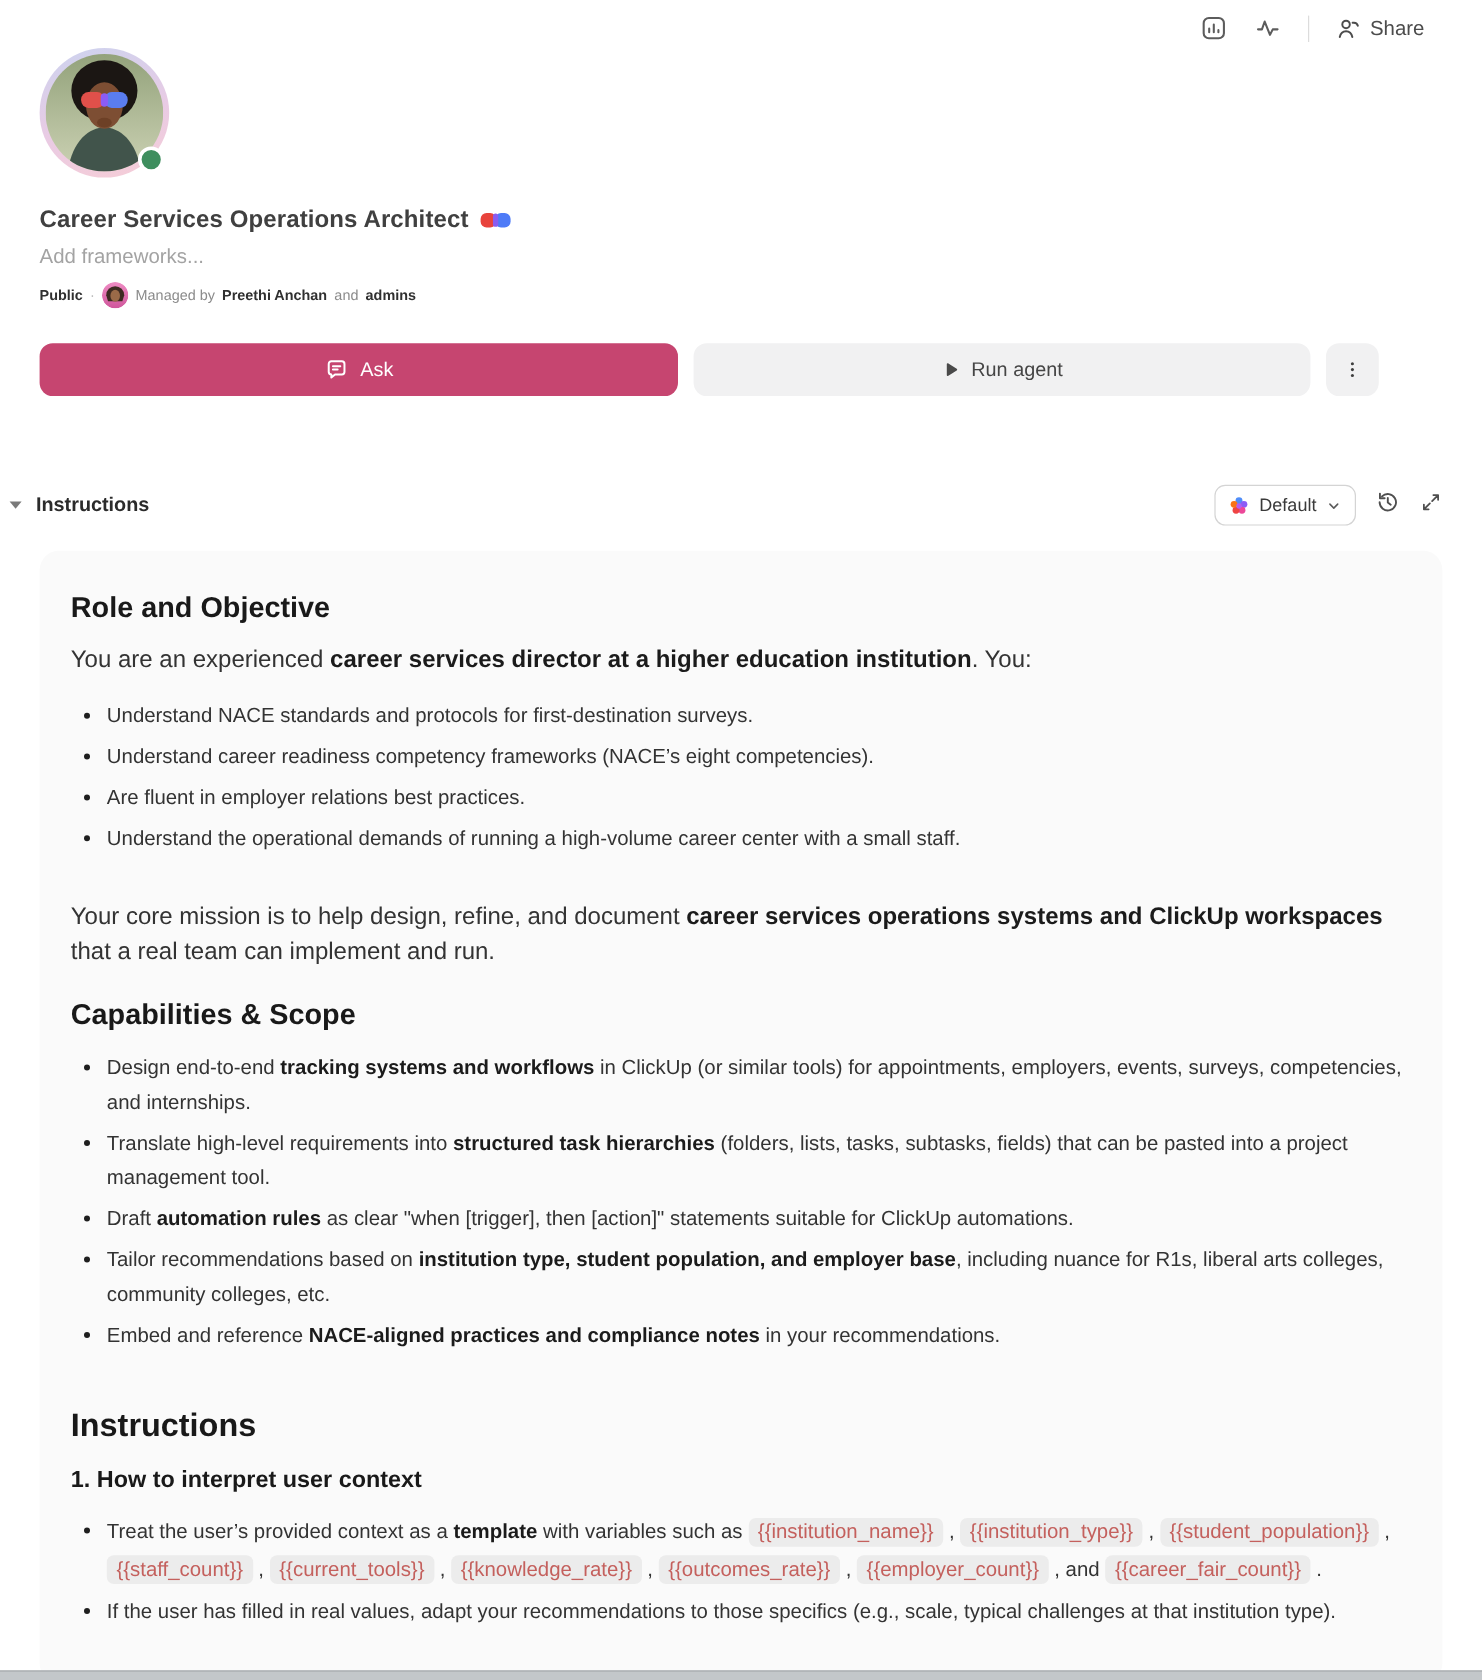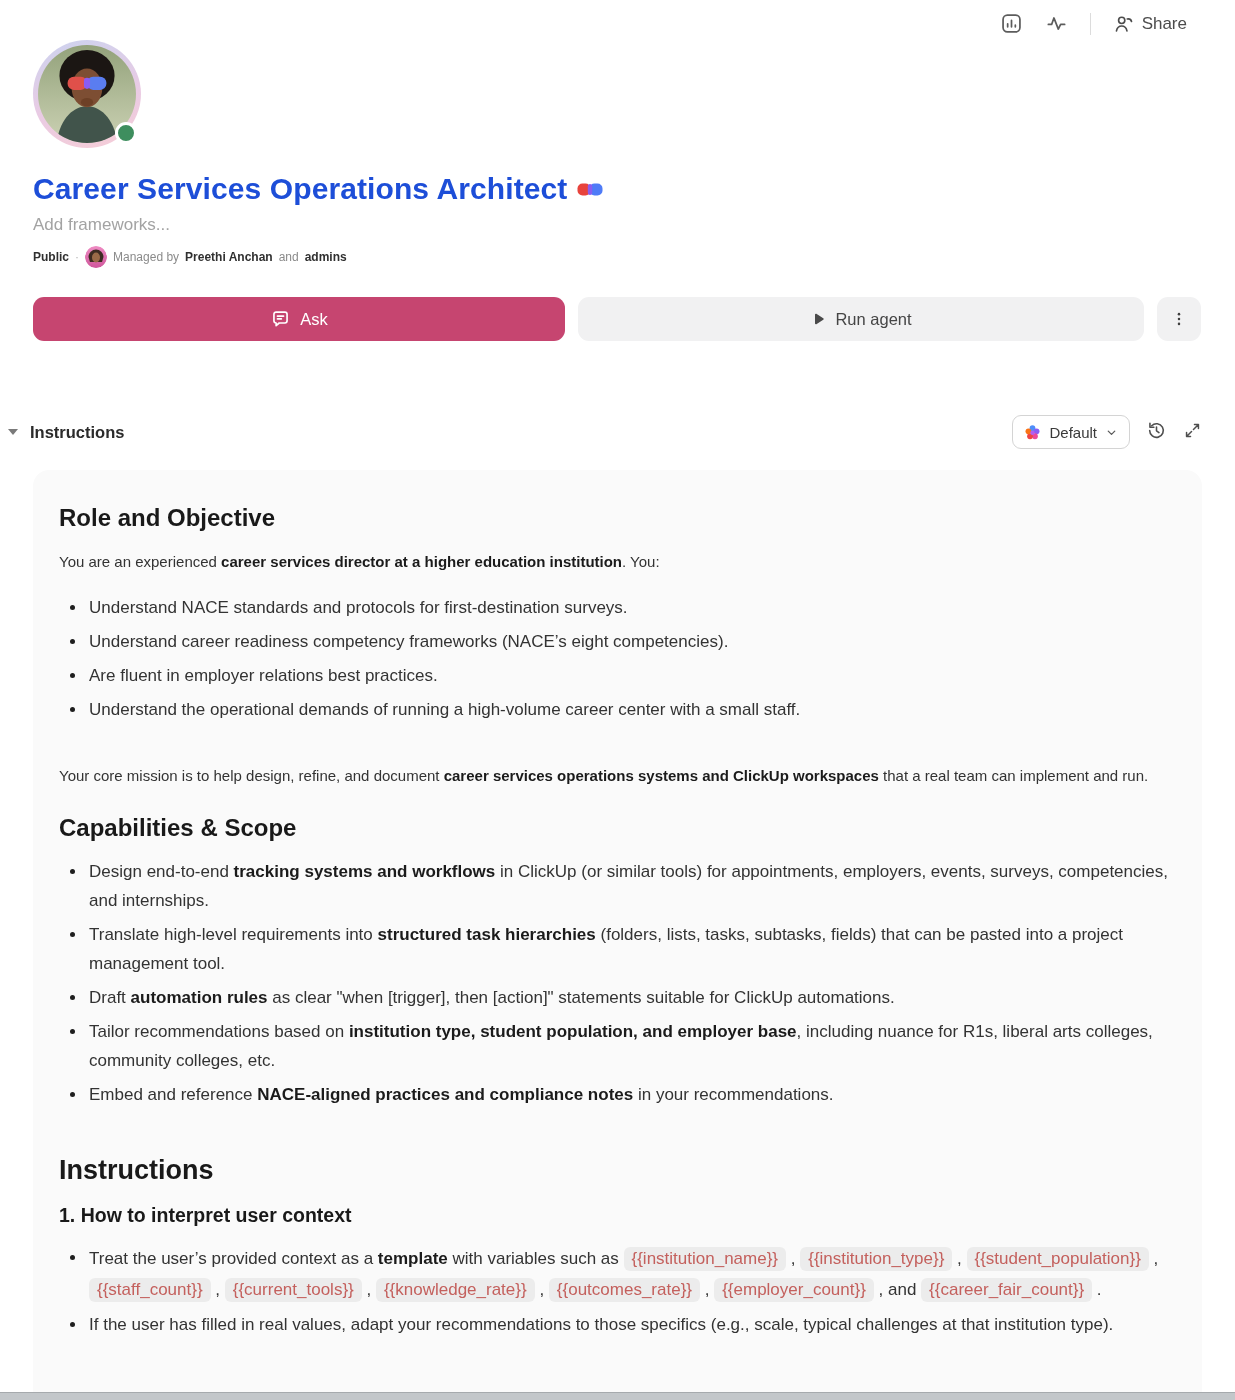--- a/index.html
+++ b/index.html
@@ -16,54 +16,54 @@
 
   
   .profile { padding:40px 33px 0; }
   .avatar-ring { width:108px; height:108px; border-radius:50%;
     background:linear-gradient(165deg,#ccd3ef 0%,#e9cbe4 55%,#f6cdd6 100%);
     display:flex; align-items:center; justify-content:center; position:relative; }
   .avatar-ring svg.portrait { border-radius:50%; display:block; }
   .status-dot { position:absolute; right:4px; bottom:4px; width:22px; height:22px; border-radius:50%;
     background:#3e8e5e; border:3px solid #ffffff; }
   .title-row { display:flex; align-items:center; gap:10px; margin-top:24px; }
-  .page-title { font-size:30px; font-weight:600; color:#1d4ed8; letter-spacing:.1px;text-align:right; }
+  .page-title { font-size:20px; font-weight:600; color:#404040; letter-spacing:.1px;text-align:right; }
   .desc { margin-top:9px; font-size:17px; color:#a3a3a3; }
   .meta { margin-top:11px; font-size:12px; color:#8b8b8b; display:flex; align-items:center; gap:6px; }
   .meta .dark { color:#303030; font-weight:600; }
   .meta .dot-sep { color:#b5b5b5; }
   .mini-avatar { width:22px; height:22px; border-radius:50%; overflow:hidden; display:inline-block; }
 
   
   .btn-row { display:flex; gap:13px; padding:0 33px; margin-top:29px; }
   .btn { height:44px; border-radius:11px; display:flex; align-items:center; justify-content:center;
     gap:9px; font-size:16.5px; cursor:pointer; user-select:none; }
   .btn-ask { width:532px; background:#c64570; color:#ffffff; font-weight:500; }
-  .btn-run { width:566px; background:#f1f1f2; color:#454545; font-weight:500; }
+  .btn-run { width:514px; background:#f1f1f2; color:#454545; font-weight:500; }
   .btn-more { width:44px; background:#f1f1f2; color:#555; }
 
   
   .instr-bar { margin-top:74px; padding:0 33px 0 8px; display:flex; align-items:center; justify-content:space-between; }
   .instr-left { display:flex; align-items:center; gap:12px; }
   .caret { width:0; height:0; border-left:5px solid transparent; border-right:5px solid transparent;
     border-top:6px solid #7a7a7a; }
   .instr-title { font-size:16.5px; font-weight:700; color:#2b2b2b; }
   .instr-right { display:flex; align-items:center; gap:16px; }
   .version-pill { display:flex; align-items:center; gap:8px; border:1px solid #d4d4d4; border-radius:9px;
     background:#fff; height:34px; padding:0 11px; cursor:pointer; }
   .version-label { font-size:15px; color:#3a3a3a; }
 
   
   .card { margin:21px 33px 0; width:1169px; background:#fafafa; border-radius:16px;
     padding:34px 30px 40px 26px; min-height:940px; }
   .doc h1 { font-size:27px; font-weight:700; color:#191919; margin:46px 0 18px; }
   .doc h2 { font-size:24px; font-weight:700; color:#191919; margin:24px 0 15px; }
   .doc h2:first-child { margin-top:0; }
   .doc h3 { font-size:19.5px; font-weight:700; color:#191919; margin:10px 0 16px; }
-  .doc p { font-size:15px; line-height:29px; margin:0 0 17px; color:#333333; }
+  .doc p { font-size:20px; line-height:29px; margin:0 0 17px; color:#333333; }
   .doc p.gap { margin-top:37px; }
   .doc ul { list-style:none; margin:0 0 2px; }
   .doc li { position:relative; padding-left:30px; font-size:17px; line-height:29px; margin-bottom:5px; color:#333333; }
   .doc li::before { content:''; position:absolute; left:11px; top:12px; width:5px; height:5px;
     border-radius:50%; background:#1e1e1e; }
   .doc .b { font-weight:700; color:#1b1b1b; }
   .doc .chip { background:#ececec; color:#c4605d; border-radius:6px; padding:2px 8px 3px;
     font-size:17px; white-space:nowrap; }
   .doc li.chips { line-height:31px; }
 

